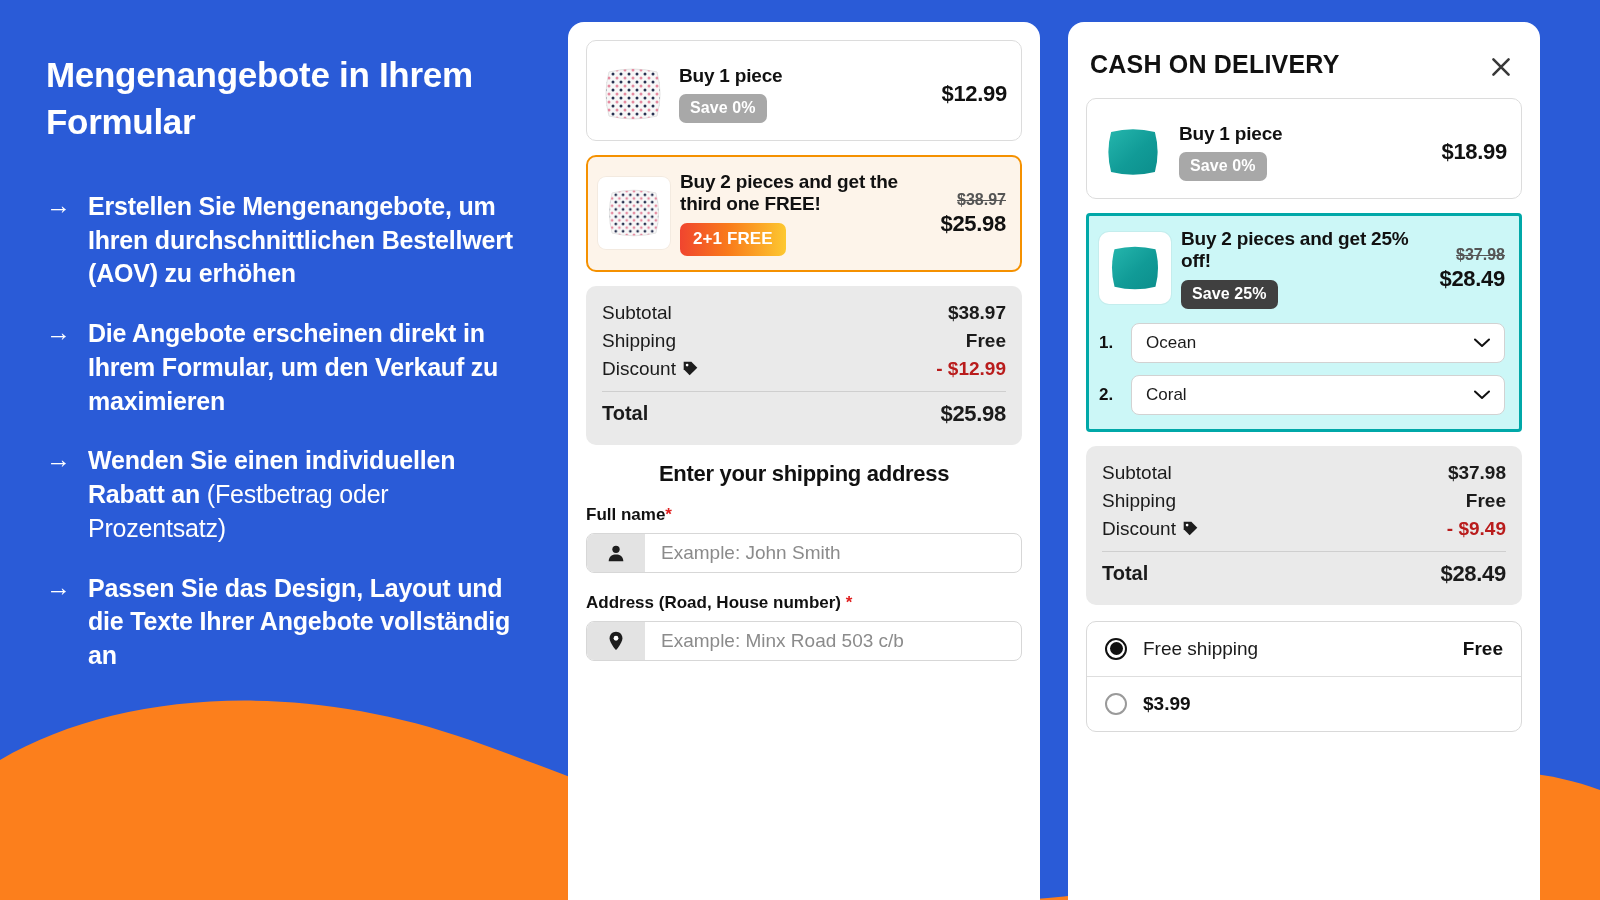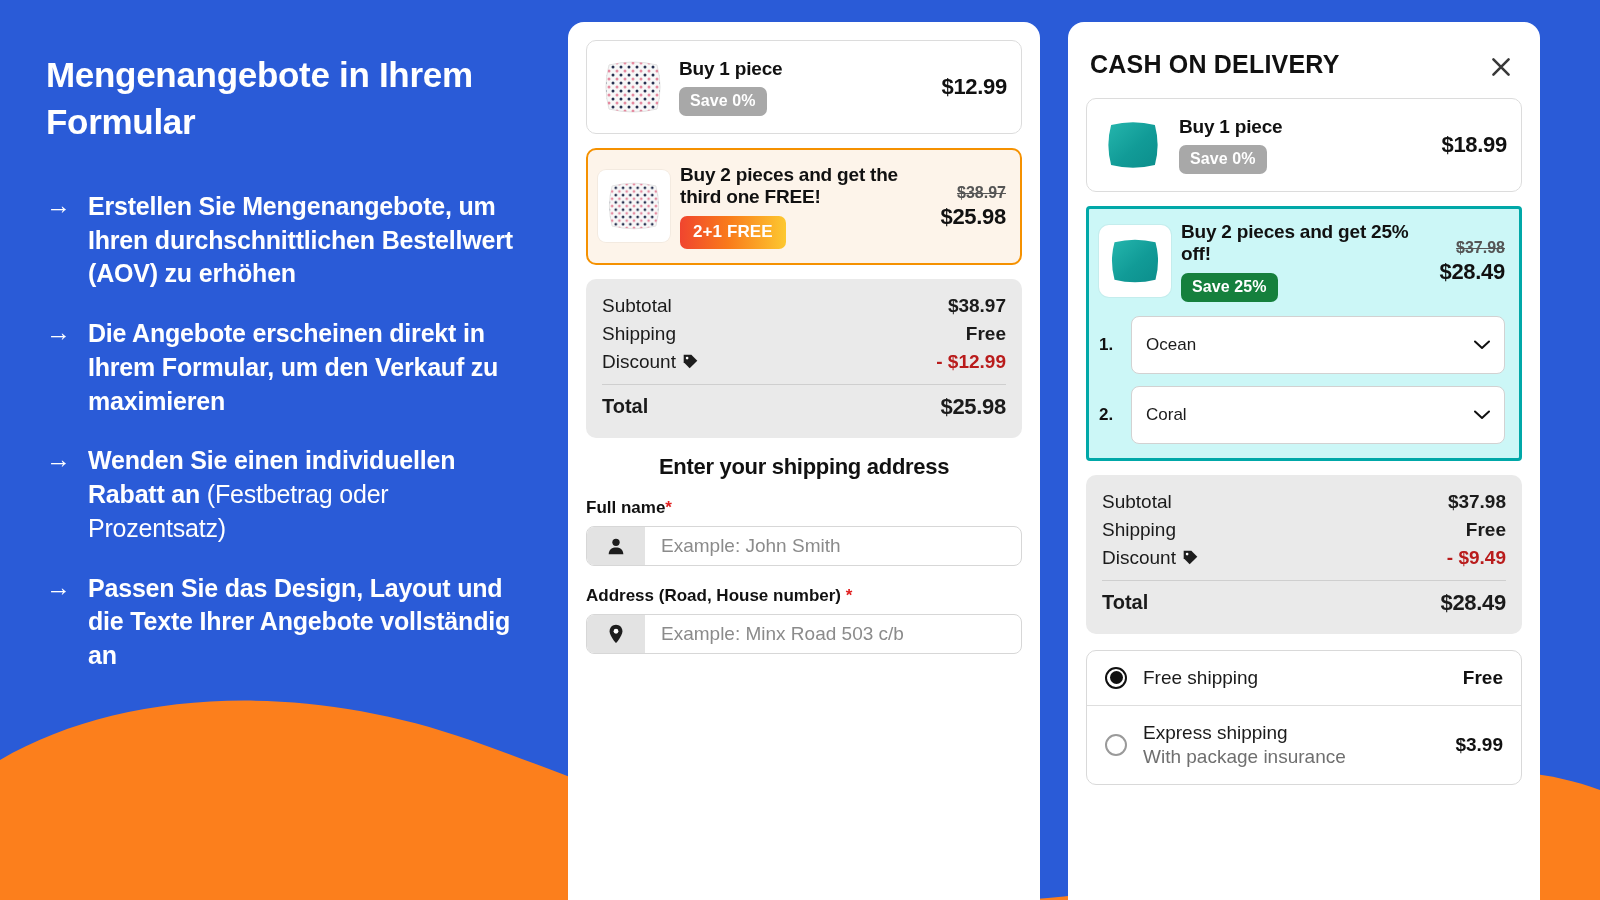--- a/index.html
+++ b/index.html
@@ -74,21 +74,21 @@
 
   .panel-inner { padding: 18px 18px 0 18px; }
 
   
   .offer {
     display: flex;
     align-items: center;
     border: 1px solid #dcdcdc;
     border-radius: 10px;
     background: #fff;
-    padding: 10px 14px 10px 10px;
+    padding: 17px 14px 10px 10px;
     gap: 10px;
     margin-bottom: 14px;
   }
   .offer.sel-orange {
     border: 2px solid #f59100;
     background: #fdf4ea;
     padding: 14px 14px 14px 10px;
   }
   .offer.sel-teal {
     border: 3px solid #00a8a8;
@@ -123,21 +123,21 @@
     display: inline-block;
     margin-top: 7px;
     padding: 5px 11px 6px 11px;
     border-radius: 7px;
     font-size: 16px;
     font-weight: bold;
     color: #ffffff;
     letter-spacing: 0.1px;
   }
   .badge.gray { background: #a8a8a8; }
-  .badge.teal { background: #15803d; }
+  .badge.teal { background: #404040; }
   .badge.grad {
     background: linear-gradient(90deg, #f0452f 0%, #f97a1b 45%, #fdc830 100%);
     font-size: 17px;
     padding: 6px 13px 7px 13px;
   }
 
   .price-col {
     flex: 0 0 auto;
     text-align: right;
     padding-left: 8px;
@@ -164,21 +164,21 @@
   .variant-row { display: flex; align-items: center; gap: 10px; }
   .variant-num {
     font-size: 17px; font-weight: bold; color: #111;
     width: 22px; flex: 0 0 auto;
   }
   .select {
     flex: 1 1 auto;
     background: #fff;
     border: 1px solid #d2d2d2;
     border-radius: 8px;
-    height: 58px;
+    height: 40px;
     display: flex;
     align-items: center;
     justify-content: space-between;
     padding: 0 14px;
     font-size: 17px;
     color: #1b1b1b;
   }
   .chev { color: #222; font-size: 15px; line-height: 1; }
 
   
@@ -539,24 +539,20 @@
       <div class="ship-box">
         <div class="ship-row">
           <span class="radio on"></span>
           <div class="ship-main">
             <div class="ship-name">Free shipping</div>
           </div>
           <div class="ship-price">Free</div>
         </div>
         <div class="ship-row">
           <span class="radio"></span>
-          <div class="ship-main">
-            <div class="ship-name">Express shipping</div>
-            <div class="ship-sub">With package insurance</div>
-          </div>
           <div class="ship-price">$3.99</div>
         </div>
       </div>
 
     </div>
   </div>
 
 </div>
 
 </body></html>

